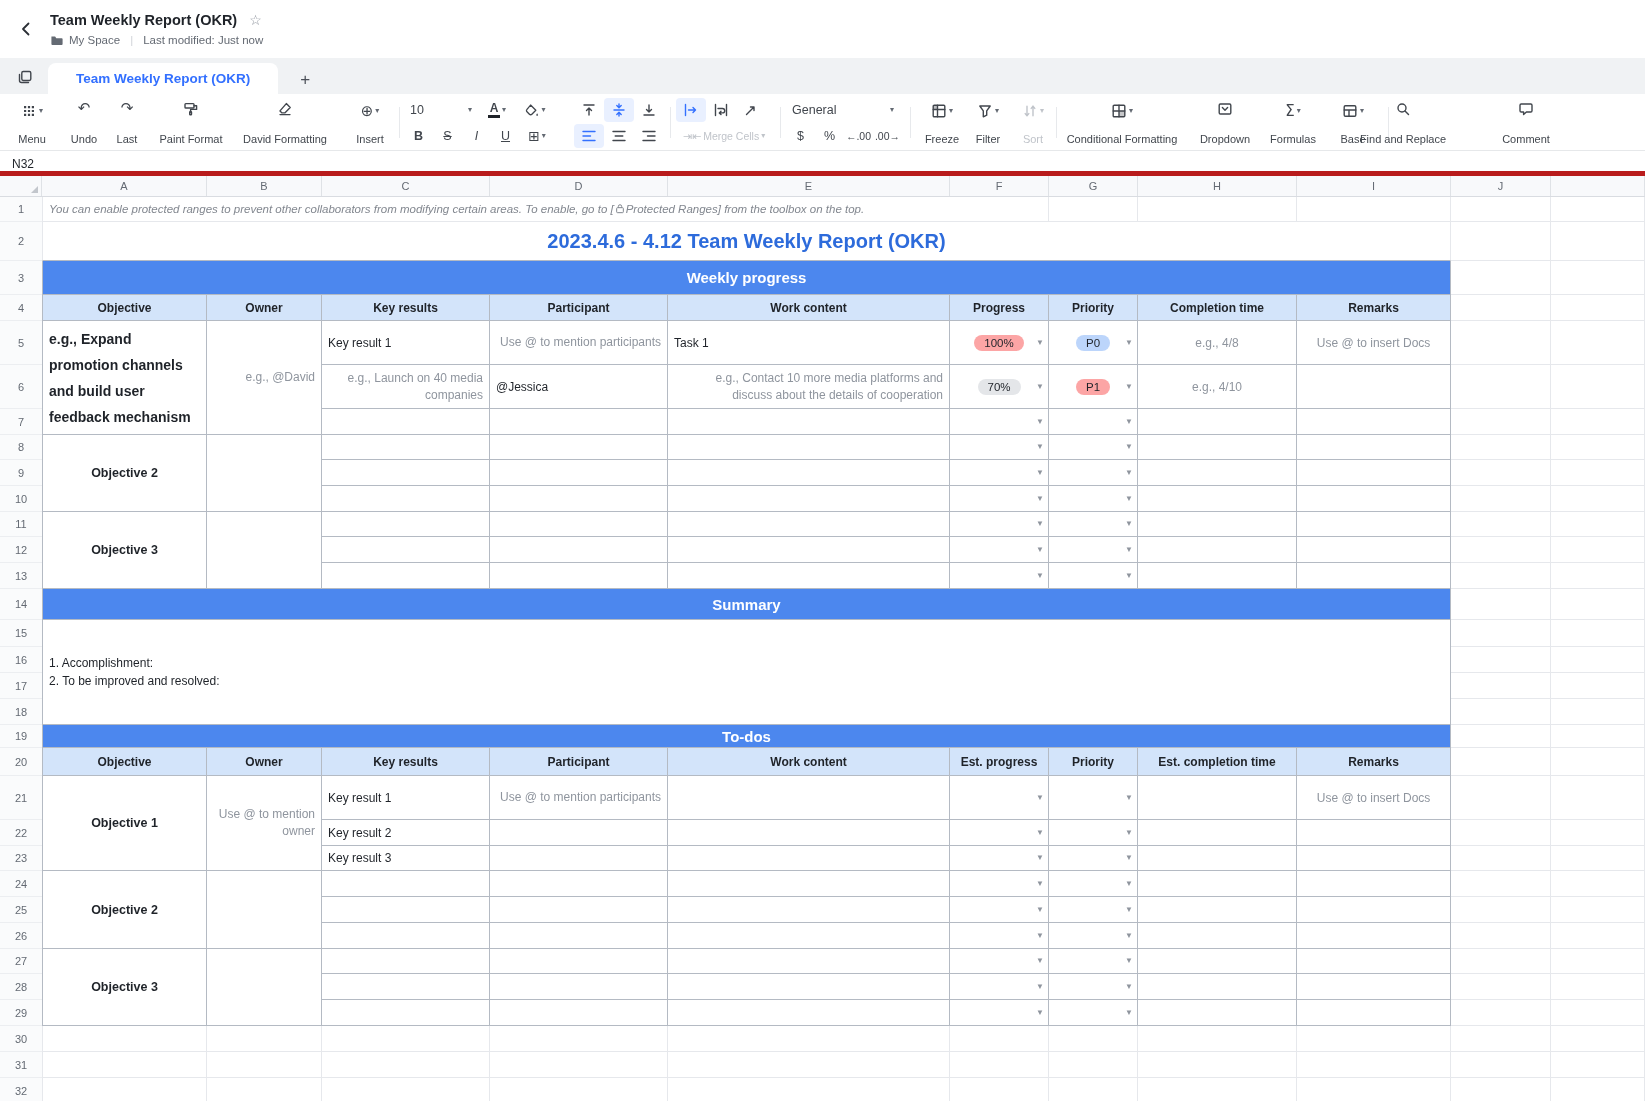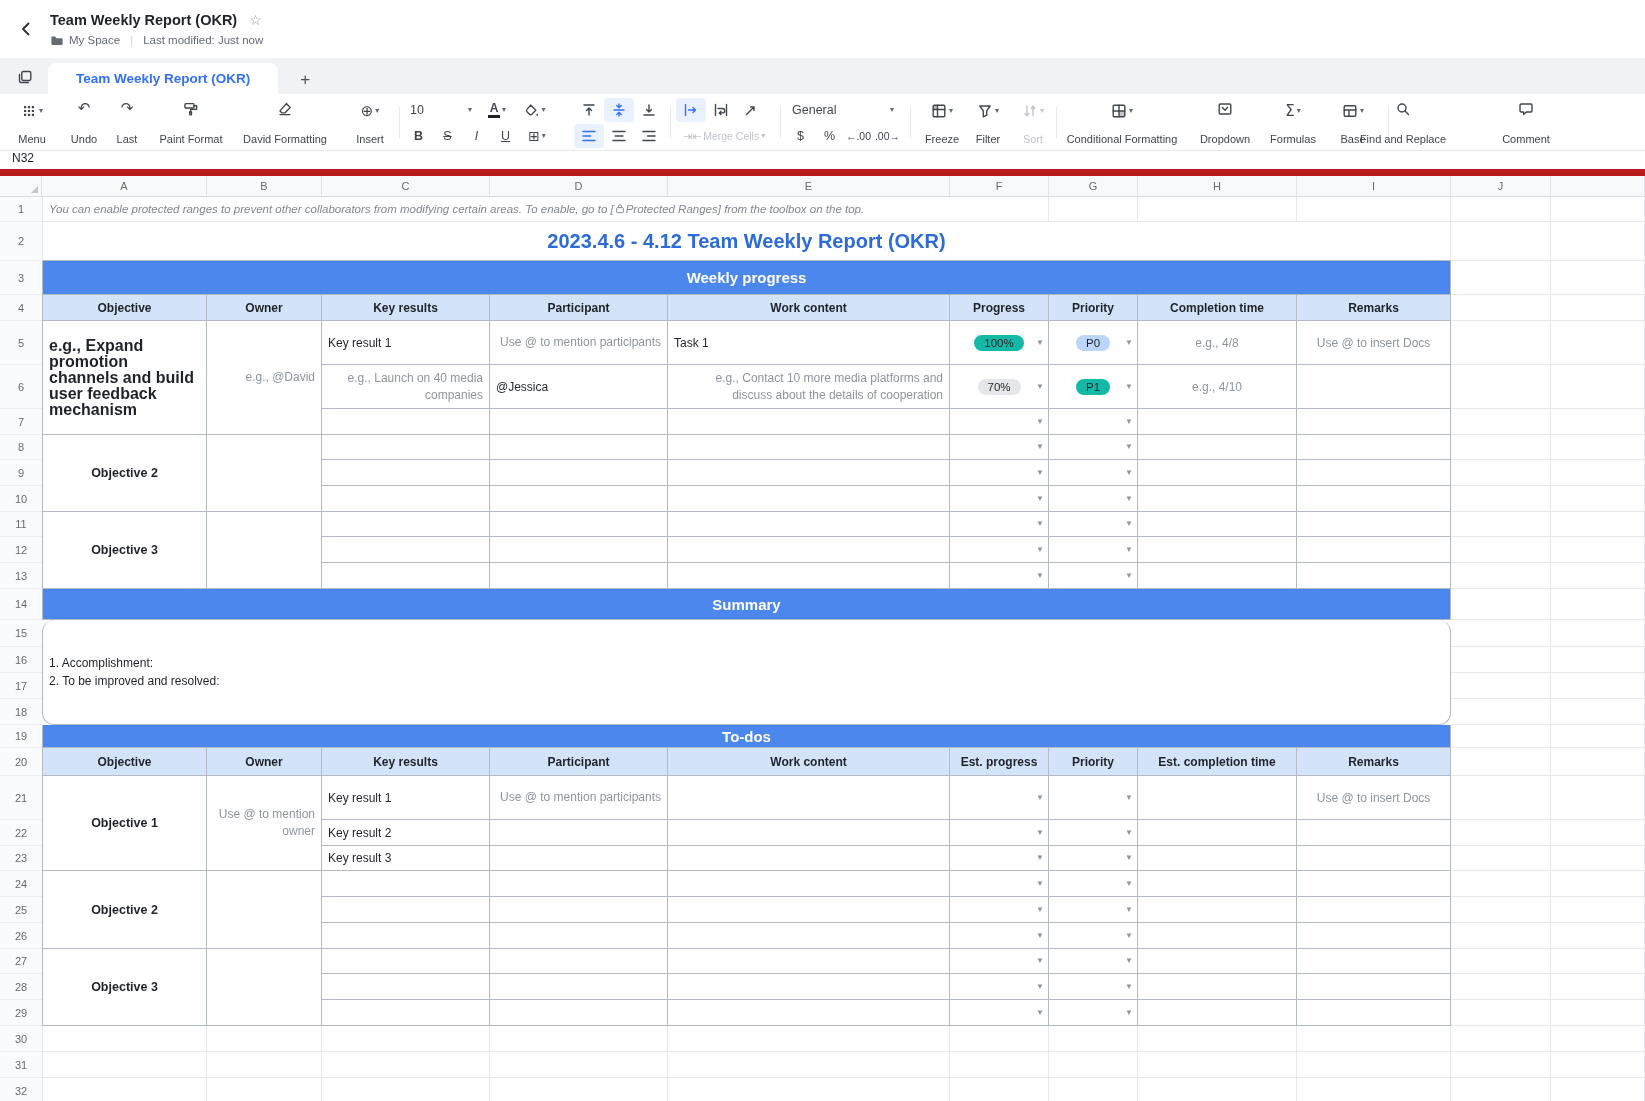--- a/index.html
+++ b/index.html
@@ -45,21 +45,21 @@
   .cbtn.on{color:var(--accent);background:#E9F0FF;}
   .fsz{justify-content:space-between;padding:0 6px;}
   .bB{font-weight:bold;} .bS{text-decoration:line-through;} .bI{font-style:italic;} .bU{text-decoration:underline;}
   .acolor{display:flex;flex-direction:column;align-items:center;line-height:1;}
   .acolor .A{font-size:12px;font-weight:bold;}
   .acolor .bar{display:block;width:12px;height:3px;background:#1F2329;margin-top:1px;}
   .tdivider{position:absolute;top:13px;width:1px;height:31px;background:#E7E9EC;}
   .smalltxt{font-size:10.5px;}
 
   
-  .namerow{height:25px;border-bottom:7px solid #b91c1c;display:flex;align-items:flex-start;background:#fff;}
+  .namerow{height:25px;border-bottom:5px solid #b91c1c;display:flex;align-items:flex-end;background:#fff;}
   .namebox{padding-left:12px;font-size:12px;color:var(--ink);}
 
   
   .colstrip{height:21px;display:flex;background:#F8F9FB;border-bottom:1px solid #D9DCE1;}
   .corner{position:relative;width:42px;border-right:1px solid #DFE2E6;}
   .corner::after{content:"";position:absolute;right:3px;bottom:3px;border-left:7px solid transparent;border-bottom:7px solid #C2C6CC;}
   .colh{display:flex;align-items:center;justify-content:center;font-size:11px;color:var(--muted);border-right:1px solid #DFE2E6;}
 
   
   .gridwrap{height:904px;overflow:hidden;background:#fff;}
@@ -70,27 +70,27 @@
   td.bl{border-left:1px solid var(--tb);}
   td.bll{border-left:1px solid var(--gl);}
   td.rn{padding:0;text-align:center;font-size:11px;color:var(--muted);background:#FAFBFC;border-right:none;border-bottom:1px solid #ECEEF1;}
   td.notice{font-style:italic;color:#82878F;font-size:11.5px;}
   td.titlec{text-align:center;font-weight:bold;font-size:20px;color:var(--titleblue);border-bottom:1px solid var(--tb);}
   td.banner{background:var(--banner);color:#fff;font-weight:bold;font-size:15px;text-align:center;}
   td.hd{background:var(--hdrfill);font-weight:bold;text-align:center;font-size:12px;}
   td.ph, .ph{color:var(--ph);text-align:right;}
   td.ctr{text-align:center;}
   td.wrapc{white-space:normal;line-height:17px;}
-  td.egobj{font-weight:bold;font-size:16px;white-space:normal;line-height:16px;}
+  td.egobj{font-weight:bold;font-size:14px;white-space:normal;line-height:26px;}
   td.objcell{font-weight:bold;font-size:12.5px;text-align:center;}
-  td.sumc{white-space:normal;line-height:18px;border-radius:12px;}
+  td.sumc{white-space:normal;line-height:18px;}
   td.ac{text-align:center;}
   .dd{position:absolute;right:4px;top:50%;transform:translateY(-50%);font-size:8px;color:#8F959E;line-height:1;}
   .pill{display:inline-block;padding:2px 10px;border-radius:10px;font-size:11.5px;color:var(--ink);}
-  .pOrange{background:#14b8a6;} .pBlue{background:#BCD5FB;} .pGray{background:#E4E6E9;}
+  .pOrange{background:#fca5a5;} .pBlue{background:#BCD5FB;} .pGray{background:#E4E6E9;}
   .lockico{display:inline-block;vertical-align:-1px;margin:0 1px;color:#82878F;}
 </style>
 </head>
 <body>
 
 <div class="app">
 
   <div class="dochead">
     <div class="backwrap">
       <svg class="svgi" width="18" height="18" viewBox="0 0 18 18" style="stroke-width:1.8">

